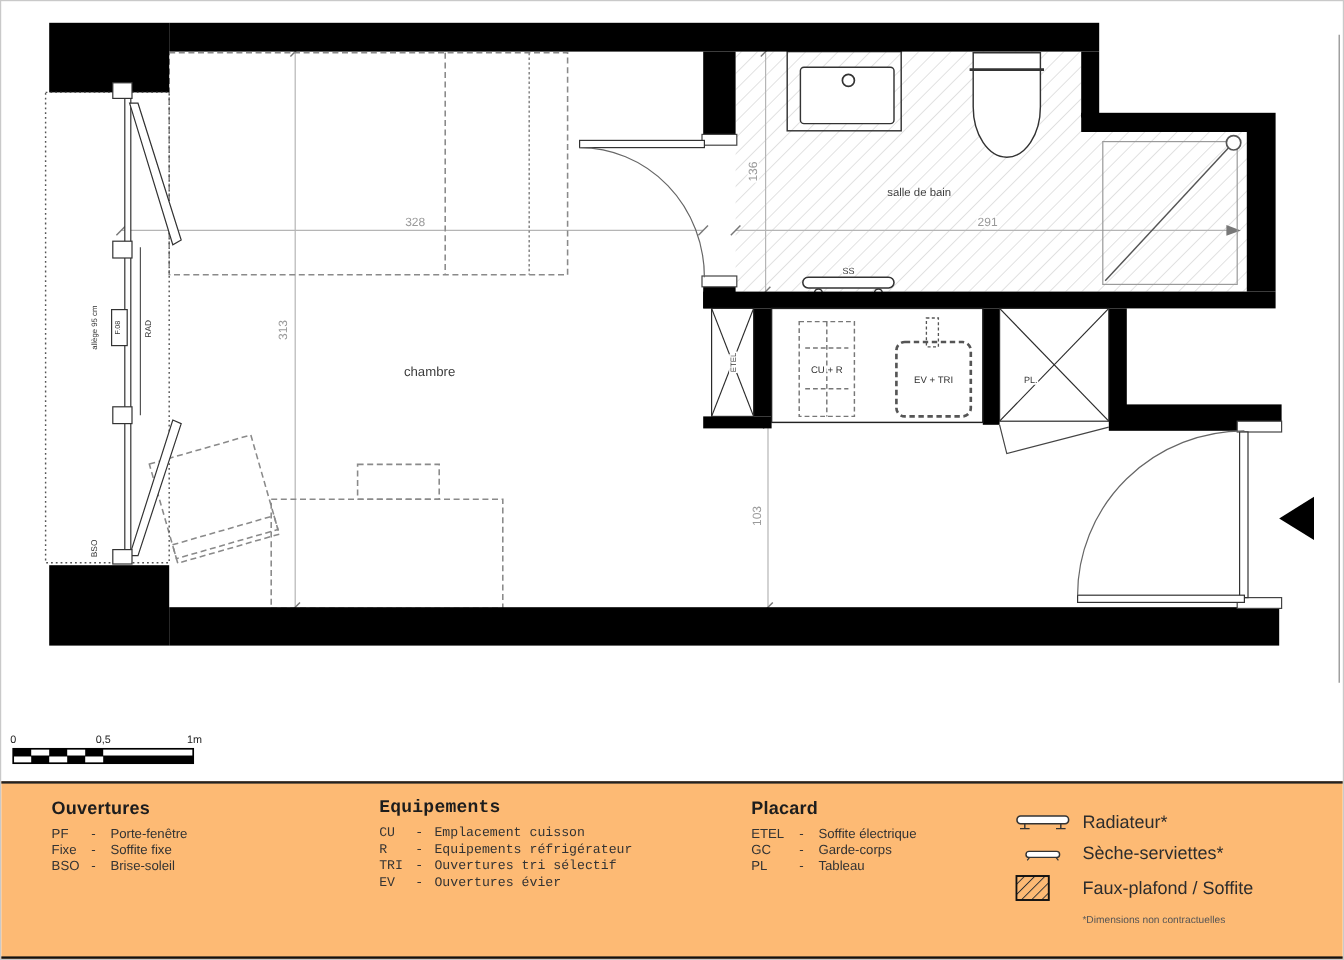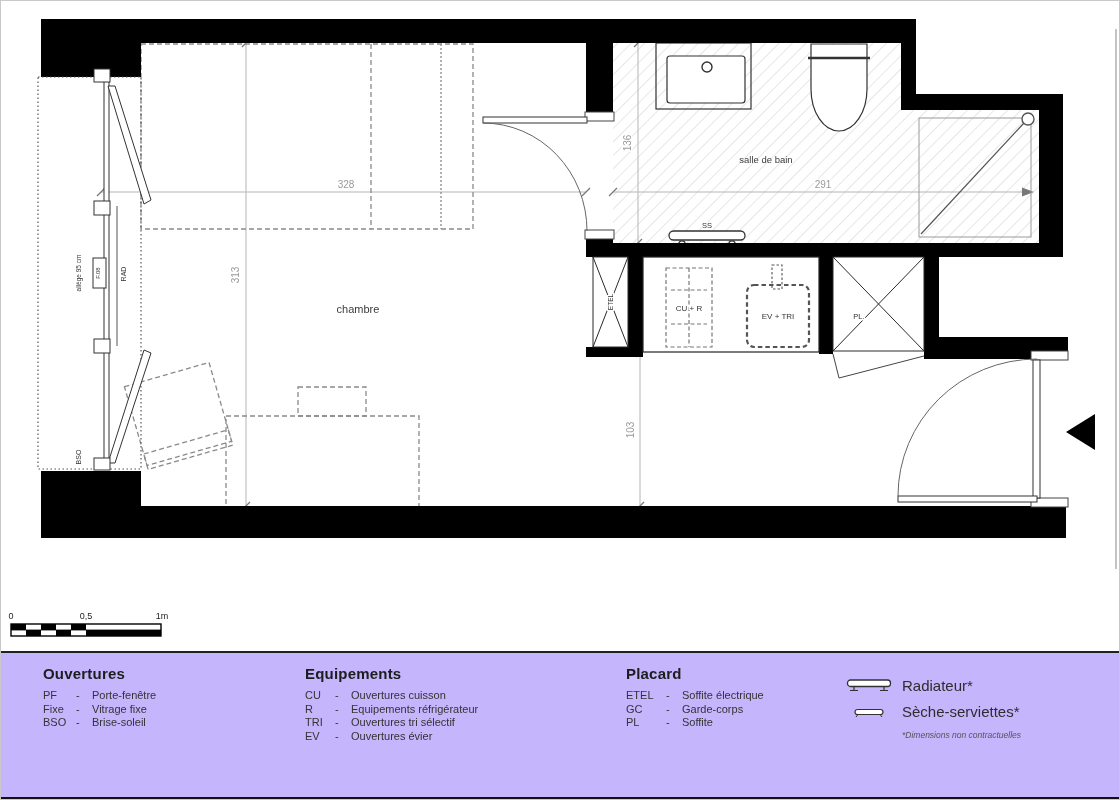--- a/index.html
+++ b/index.html
@@ -5,31 +5,31 @@
   html,body{margin:0;padding:0;background:#fff;}
   #page{position:relative;width:1118px;height:798px;border:1px solid #c9c9c9;background:#fff;
         font-family:"Liberation Sans",sans-serif;overflow:hidden;}
   #plan-wrap{position:absolute;left:0;top:0;width:1120px;height:650px;}
   svg text{font-family:"Liberation Sans",sans-serif;}
   .dimtxt{fill:#9a9a9a;font-size:10px;paint-order:stroke;stroke:#fff;stroke-width:3px;}
   .roomtxt{fill:#3c3c3c;}
   .tinytxt{fill:#333;paint-order:stroke;stroke:#fff;stroke-width:2.5px;}
   
   #legend{position:absolute;left:0;right:0;top:650px;height:144px;border-top:2px solid #222;
-          border-bottom:4px solid #111;background:#c4b5fd;}
+          border-bottom:4px solid #111;background:#fdba74;}
   .lcol{position:absolute;top:12px;}
   .ltitle{font-size:15px;font-weight:bold;color:#1d1d1d;letter-spacing:.2px;margin-bottom:7px;}
   .lrow{display:flex;font-size:11px;color:#333;line-height:13.5px;}
   .abbr{flex:0 0 auto;}
   .c1 .abbr{width:33px;} .c2 .abbr{width:30px;} .c3 .abbr{width:40px;}
   .dash{flex:0 0 16px;text-align:left;}
   .sym-row{display:flex;align-items:center;margin-bottom:9px;}
   .sym-cell{width:46px;flex:0 0 46px;display:flex;justify-content:flex-start;}
   .sym-label{font-size:15px;color:#2d2d2d;margin-left:10px;}
-  .footnote{font-size:8.5px;font-style:italic;color:#555;margin-top:10px;margin-left:56px;}
+  .footnote{font-size:8.5px;color:#555;margin-top:10px;margin-left:56px;}
 </style>
 </head>
 <body>
 
 <div id="page">
 
   <div id="plan-wrap">
   <svg width="1120" height="650" viewBox="0 0 1120 650">
     <defs>
       <pattern id="hatch" patternUnits="userSpaceOnUse" width="9.5" height="9.5" patternTransform="rotate(45)">
@@ -212,35 +212,35 @@
     <div class="lcol c1" style="left:42px;">
       <div class="ltitle">Ouvertures</div>
       <div class="lrow">
         <span class="abbr">PF</span>
         <span class="dash">-</span>
         <span>Porte-fenêtre</span>
       </div>
       <div class="lrow">
         <span class="abbr">Fixe</span>
         <span class="dash">-</span>
-        <span>Vitrage fixe</span>
+        <span>Soffite fixe</span>
       </div>
       <div class="lrow">
         <span class="abbr">BSO</span>
         <span class="dash">-</span>
         <span>Brise-soleil</span>
       </div>
     </div>
 
-    <div class="lcol c2" style="left:304px;">
+    <div class="lcol c2" style="left:315px;font-family:Liberation Mono, monospace;">
       <div class="ltitle">Equipements</div>
       <div class="lrow">
         <span class="abbr">CU</span>
         <span class="dash">-</span>
-        <span>Ouvertures cuisson</span>
+        <span>Emplacement cuisson</span>
       </div>
       <div class="lrow">
         <span class="abbr">R</span>
         <span class="dash">-</span>
         <span>Equipements réfrigérateur</span>
       </div>
       <div class="lrow">
         <span class="abbr">TRI</span>
         <span class="dash">-</span>
         <span>Ouvertures tri sélectif</span>
@@ -260,21 +260,21 @@
         <span>Soffite électrique</span>
       </div>
       <div class="lrow">
         <span class="abbr">GC</span>
         <span class="dash">-</span>
         <span>Garde-corps</span>
       </div>
       <div class="lrow">
         <span class="abbr">PL</span>
         <span class="dash">-</span>
-        <span>Soffite</span>
+        <span>Tableau</span>
       </div>
     </div>
 
     <div class="lcol c4" style="left:845px;top:24px;">
       <div class="sym-row">
         <span class="sym-cell">
           <svg width="46" height="15" viewBox="0 0 46 15">
             <rect x="1.5" y="2" width="43" height="6.5" rx="3" fill="#fff" stroke="#333" stroke-width="1.3"></rect>
             <path d="M8,8.5 V12.5 M4,12.5 H12 M38,8.5 V12.5 M34,12.5 H42" fill="none" stroke="#333" stroke-width="1.2"></path>
           </svg>
@@ -283,17 +283,30 @@
       </div>
       <div class="sym-row">
         <span class="sym-cell">
           <svg width="46" height="12" viewBox="0 0 46 12">
             <rect x="9" y="3.5" width="28" height="5" rx="2.5" fill="#fff" stroke="#333" stroke-width="1.2"></rect>
             <path d="M12,8.5 l-2,2.5 M34,8.5 l2,2.5" stroke="#333" stroke-width="1" fill="none"></path>
           </svg>
         </span>
         <span class="sym-label">Sèche-serviettes*</span>
       </div>
+      <div class="sym-row" style="margin-top:6px;">
+        <span class="sym-cell">
+          <svg width="46" height="22" viewBox="0 0 46 22">
+            <defs>
+              <pattern id="lhatch" patternUnits="userSpaceOnUse" width="6" height="6" patternTransform="rotate(45)">
+                <line x1="0" y1="0" x2="0" y2="6" stroke="#333" stroke-width="1.6"></line>
+              </pattern>
+            </defs>
+            <rect x="1" y="1" width="27" height="20" fill="url(#lhatch)" stroke="#111" stroke-width="1.6"></rect>
+          </svg>
+        </span>
+        <span class="sym-label">Faux-plafond / Soffite</span>
+      </div>
       <div class="footnote">*Dimensions non contractuelles</div>
     </div>
 
   </div>
 </div>
 
 </body></html>

